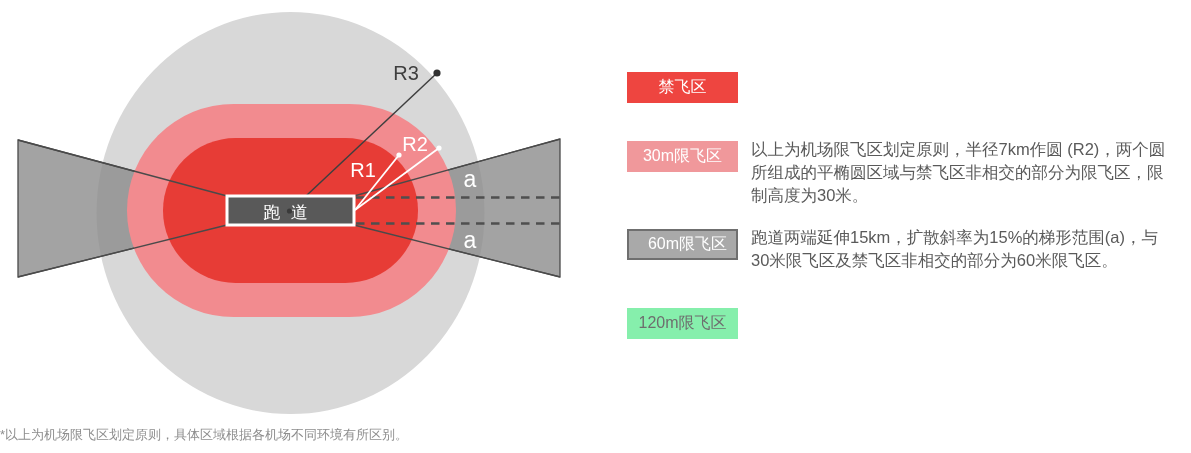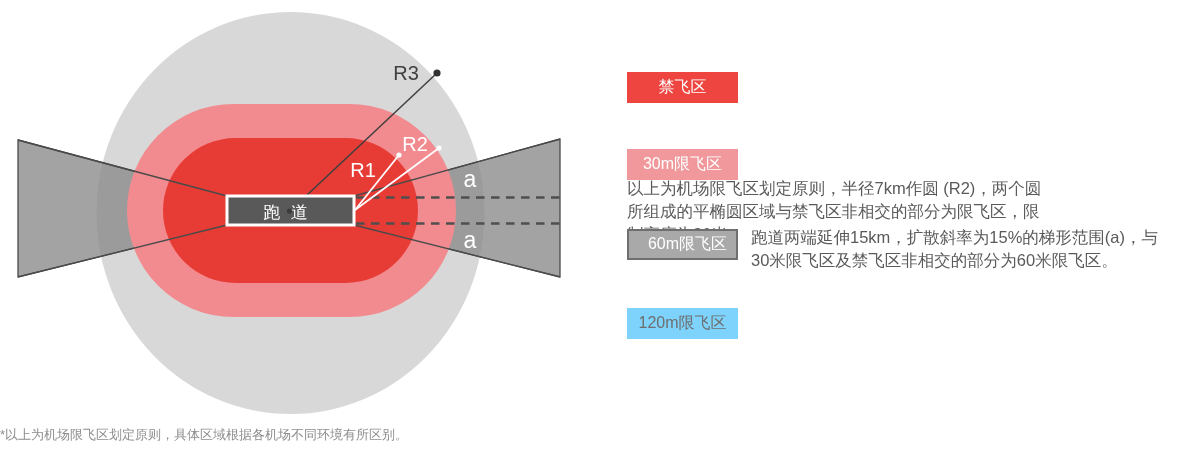--- a/index.html
+++ b/index.html
@@ -19,39 +19,39 @@
     left: 0;
     top: 426px;
     width: 576px;
     font-size: 13px;
     color: #8d8d8d;
   }
 
   .legend { position: absolute; left: 0; top: 0; width: 1077px; height: 453px; }
   .legend-row { position: absolute; left: 627px; display: flex; align-items: flex-start; }
   .row-1 { top: 72px; }
-  .row-2 { top: 149px; flex-direction: column; }
+  .row-2 { top: 141px; }
   .row-3 { top: 229px; }
   .row-4 { top: 308px; }
   .swatch {
     flex: none;
     width: 111px;
     height: 31px;
     margin-right: 13px;
     display: flex;
     align-items: center;
     justify-content: center;
     font-size: 16px;
     color: #ffffff;
     box-sizing: border-box;
   }
   .swatch-nofly  { background: #ee4540; }
   .swatch-30m    { background: #f0989b; }
   .swatch-60m    { background: #a9a9a9; border: 2px solid #6f6f6f; padding-left: 10px; }
-  .swatch-120m   { background: #7dd3fc; color: #6e6e6e; }
+  .swatch-120m   { background: #86efac; color: #6e6e6e; }
   .desc {
     width: 415px;
     font-size: 16.5px;
     line-height: 23px;
     color: #5a5a5a;
     margin-top: -3px;
   }
 </style>
 </head>
 <body>

